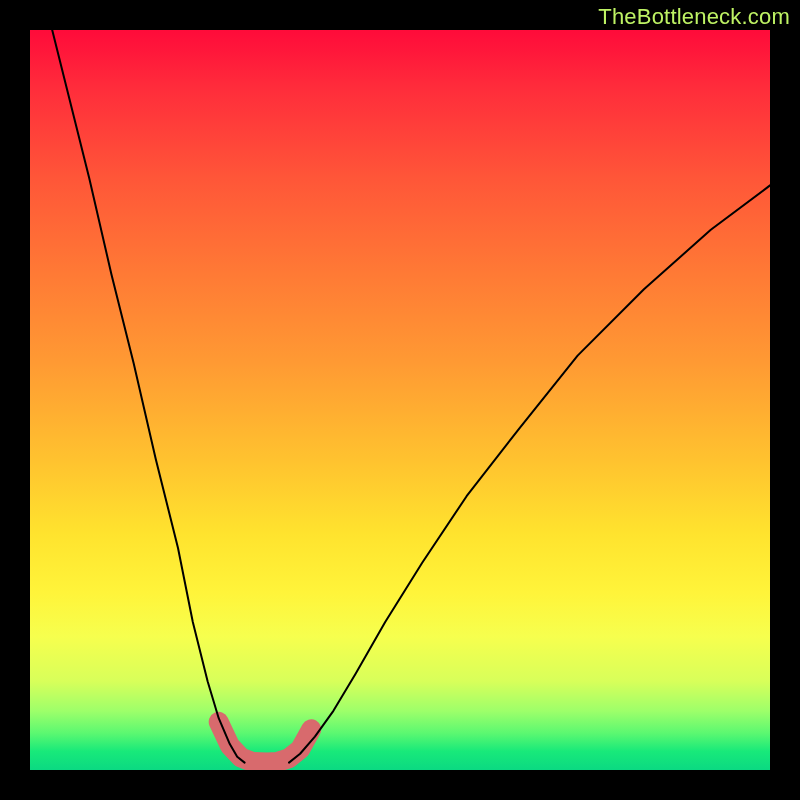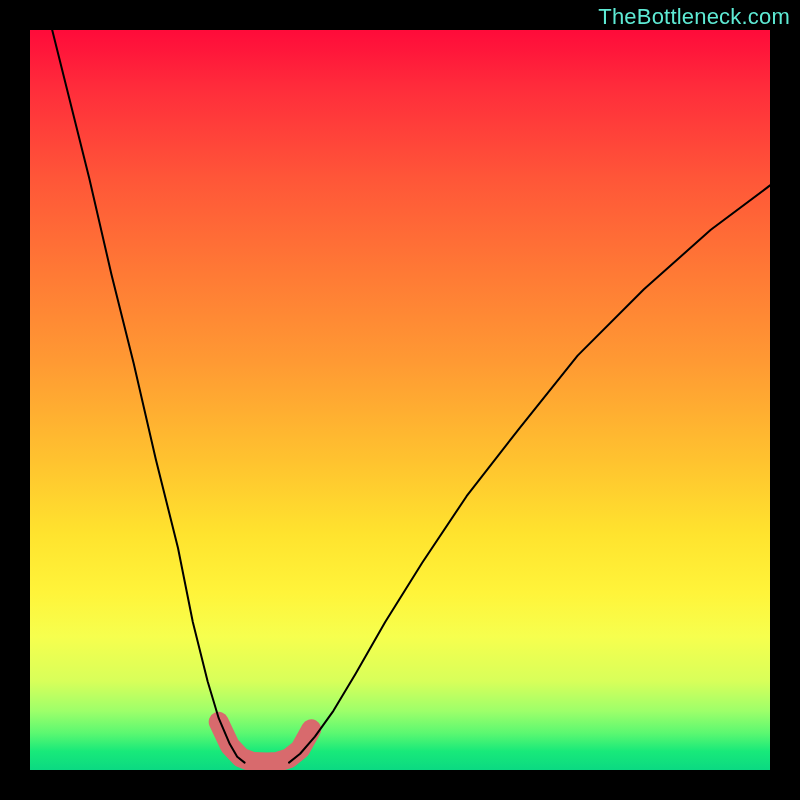--- a/index.html
+++ b/index.html
@@ -14,21 +14,21 @@
   .frame {
     position: relative;
     width: 800px;
     height: 800px;
     background: #000;
   }
   .watermark {
     position: absolute;
     top: 4px;
     right: 10px;
-    color: #5eead4;
+    color: #bef264;
     font-size: 22px;
     font-weight: 500;
     letter-spacing: 0.2px;
     z-index: 10;
   }
   .plot-area {
     position: absolute;
     left: 30px;
     top: 30px;
     width: 740px;

